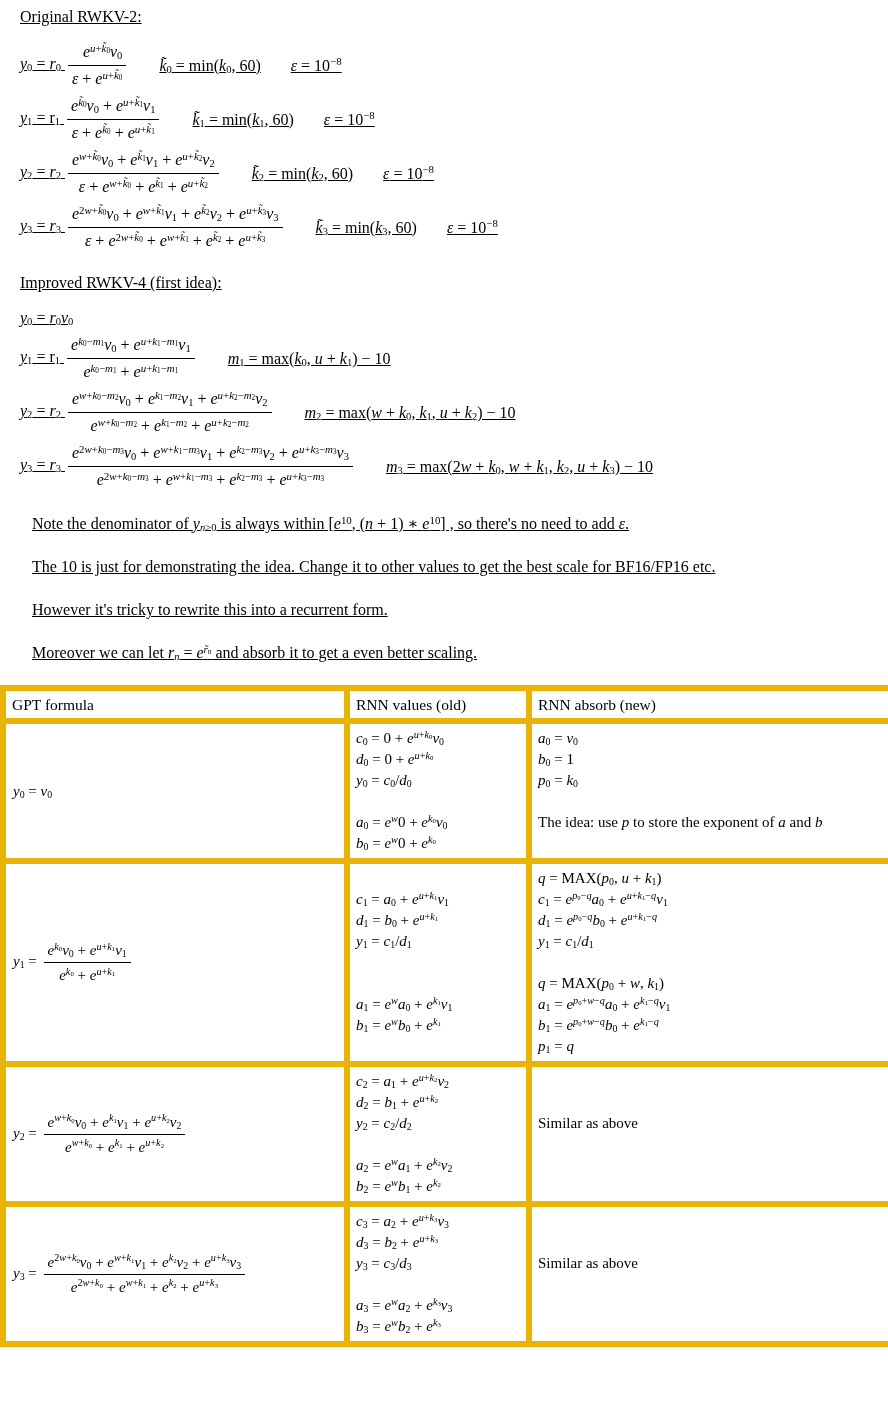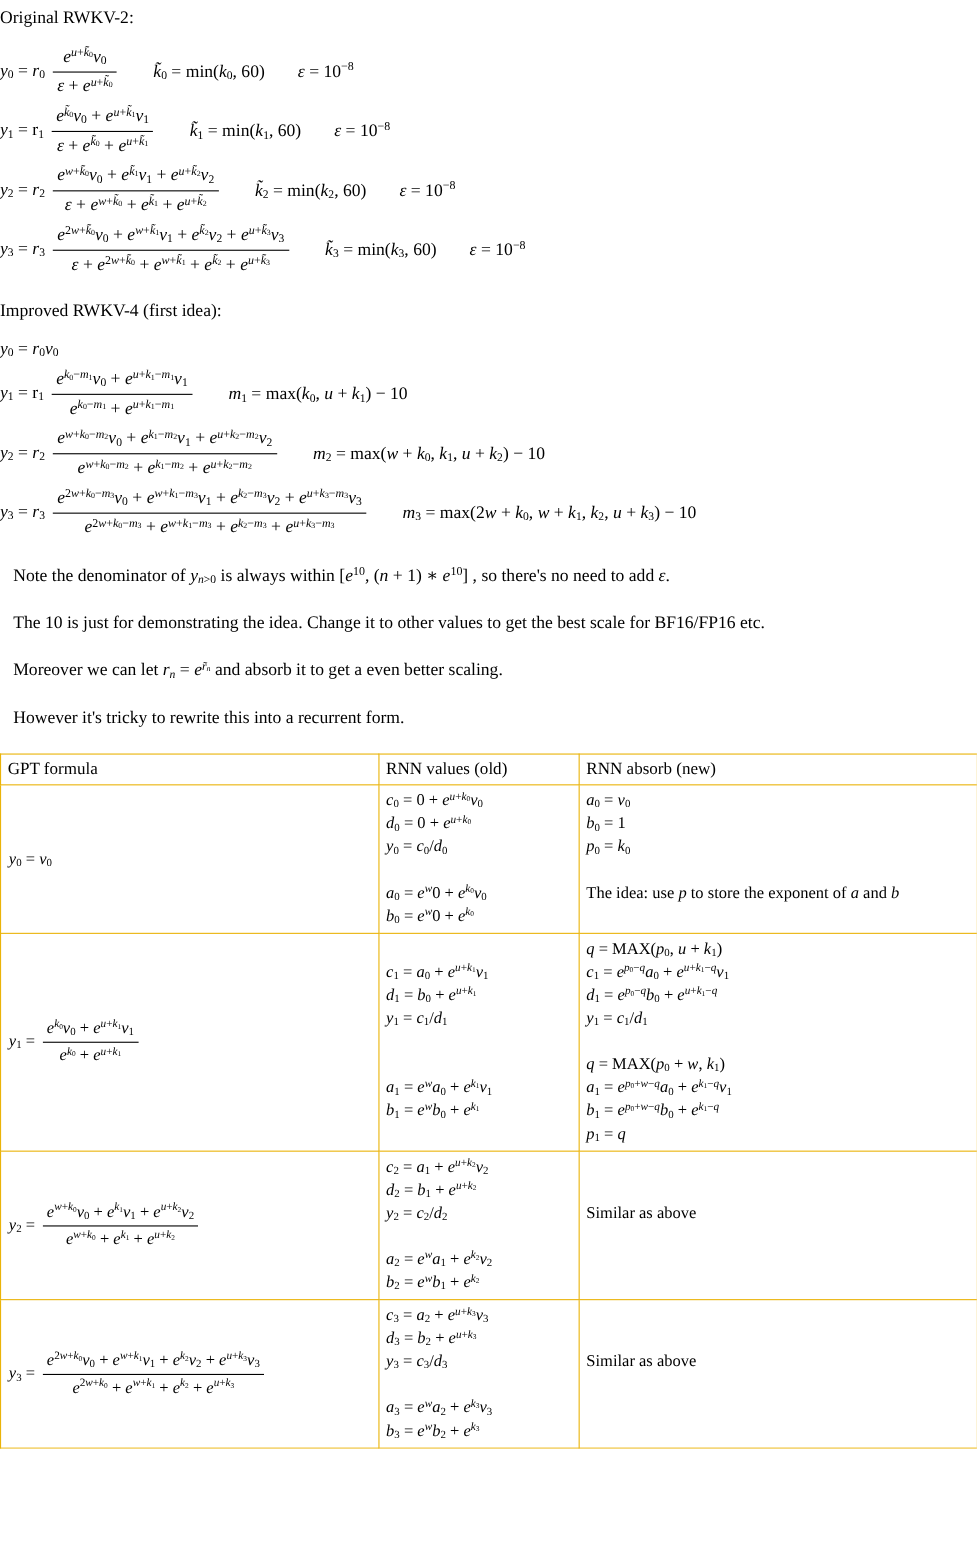--- a/index.html
+++ b/index.html
@@ -4,49 +4,49 @@
 <style>
   * { box-sizing: border-box; }
   html, body { margin: 0; padding: 0; background: #ffffff; }
   body {
     width: 888px;
     color: #000000;
     font-family: "Liberation Serif", "DejaVu Serif", serif;
     font-size: 16px;
   }
   .doc { padding-top: 4px; width: 888px; }
-  .txt { padding-left: 0; }
+  .txt { padding-left: 20px; text-decoration: underline; }
 
   .sec-title { line-height: 21px; margin: 2px 0 14px 0; }
   .sec-title.second { margin-top: 20px; }
 
   .eq-row { display: flex; align-items: center; margin: 5px 0; min-height: 22px; }
   .eq-main { white-space: nowrap; }
   .eq-cond { margin-left: 30px; white-space: nowrap; }
   .eq-cond:empty { margin-left: 0; }
 
   
   f { display: inline-block; vertical-align: middle; text-align: center; margin: 0 3px; }
-  f fn { display: block; padding: 0 4px 2px 4px; line-height: 22px; white-space: nowrap; }
+  f fn { display: block; padding: 0 4px 2px 4px; line-height: 22px; white-space: nowrap; text-align: right; }
   f fd { display: block; border-top: 1px solid #000000; padding: 2px 4px 0 4px; line-height: 22px; white-space: nowrap; }
   td f fn, td f fd { line-height: 20px; }
 
   sup { font-size: 68%; line-height: 0; vertical-align: baseline; position: relative; top: -0.5em; }
   sub { font-size: 66%; line-height: 0; vertical-align: baseline; position: relative; top: 0.22em; }
 
   .para { line-height: 21px; margin: 22px 12px; }
 
   table.formula-table {
     width: 888px;
     border-collapse: collapse;
     table-layout: fixed;
     margin-top: 12px;
   }
   table.formula-table th, table.formula-table td {
-    border: 1px solid #eab308;
+    border: 6px solid #eab308;
     font-family: Liberation Serif, serif;
   }
   table.formula-table th {
     font-weight: normal;
     text-align: left;
     font-size: 15.5px;
     padding: 3px 6px;
     line-height: 21px;
   }
   table.formula-table td { font-size: 15px; }
@@ -104,22 +104,22 @@
     <span class="eq-cond"></span>
   </div>
   <div class="txt eq-row">
     <span class="eq-main"><i>y</i><sub>3</sub> = <i>r</i><sub>3</sub> <f><fn><i>e</i><sup>2<i>w</i>+<i>k</i><sub>0</sub>−<i>m</i><sub>3</sub></sup><i>v</i><sub>0</sub> + <i>e</i><sup><i>w</i>+<i>k</i><sub>1</sub>−<i>m</i><sub>3</sub></sup><i>v</i><sub>1</sub> + <i>e</i><sup><i>k</i><sub>2</sub>−<i>m</i><sub>3</sub></sup><i>v</i><sub>2</sub> + <i>e</i><sup><i>u</i>+<i>k</i><sub>3</sub>−<i>m</i><sub>3</sub></sup><i>v</i><sub>3</sub></fn><fd><i>e</i><sup>2<i>w</i>+<i>k</i><sub>0</sub>−<i>m</i><sub>3</sub></sup> + <i>e</i><sup><i>w</i>+<i>k</i><sub>1</sub>−<i>m</i><sub>3</sub></sup> + <i>e</i><sup><i>k</i><sub>2</sub>−<i>m</i><sub>3</sub></sup> + <i>e</i><sup><i>u</i>+<i>k</i><sub>3</sub>−<i>m</i><sub>3</sub></sup></fd></f></span>
     <span class="eq-cond"><i>m</i><sub>3</sub> = max(2<i>w</i> + <i>k</i><sub>0</sub>, <i>w</i> + <i>k</i><sub>1</sub>, <i>k</i><sub>2</sub>, <i>u</i> + <i>k</i><sub>3</sub>) − 10</span>
     <span class="eq-cond"></span>
   </div>
 
   <p class="txt para">Note the denominator of <i>y</i><sub><i>n</i>&gt;0</sub> is always within [<i>e</i><sup>10</sup>, (<i>n</i> + 1) ∗ <i>e</i><sup>10</sup>] , so there's no need to add <i>ε</i>.</p>
   <p class="txt para">The 10 is just for demonstrating the idea. Change it to other values to get the best scale for BF16/FP16 etc.</p>
+  <p class="txt para">However it's tricky to rewrite this into a recurrent form.</p>
   <p class="txt para">Moreover we can let <i>r</i><sub><i>n</i></sub> = <i>e</i><sup><i>r̃</i><sub><i>n</i></sub></sup> and absorb it to get a even better scaling.</p>
-  <p class="txt para">However it's tricky to rewrite this into a recurrent form.</p>
 
   <table class="formula-table">
     <colgroup>
       <col class="c1">
         <col class="c2">
         <col class="c3">
     </colgroup>
     <thead>
       <tr>
         <th>GPT formula</th>

